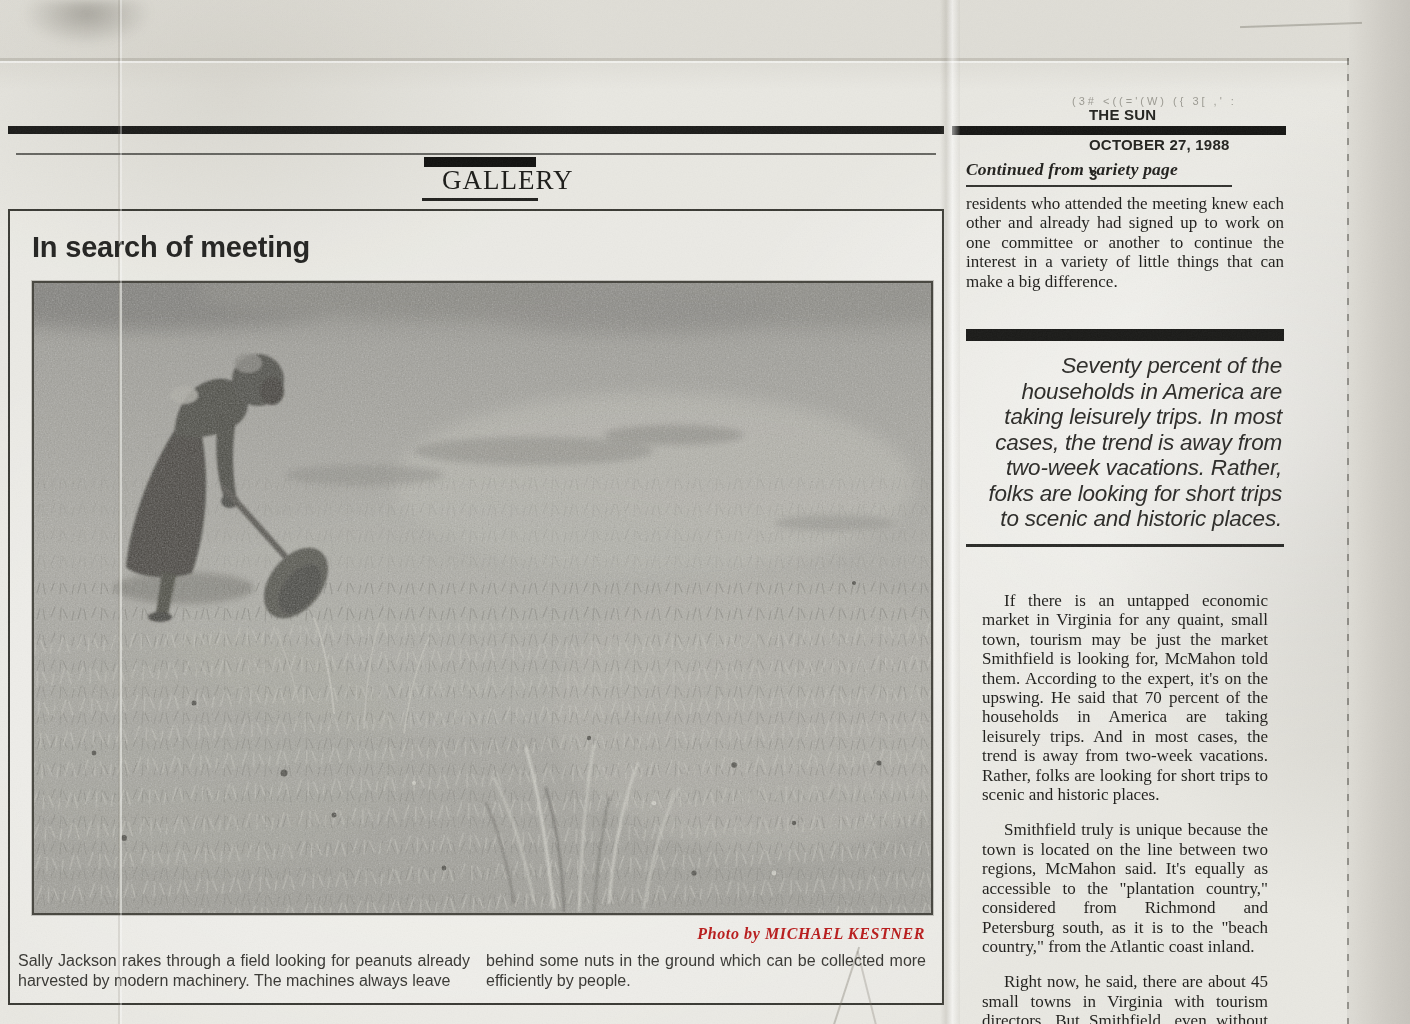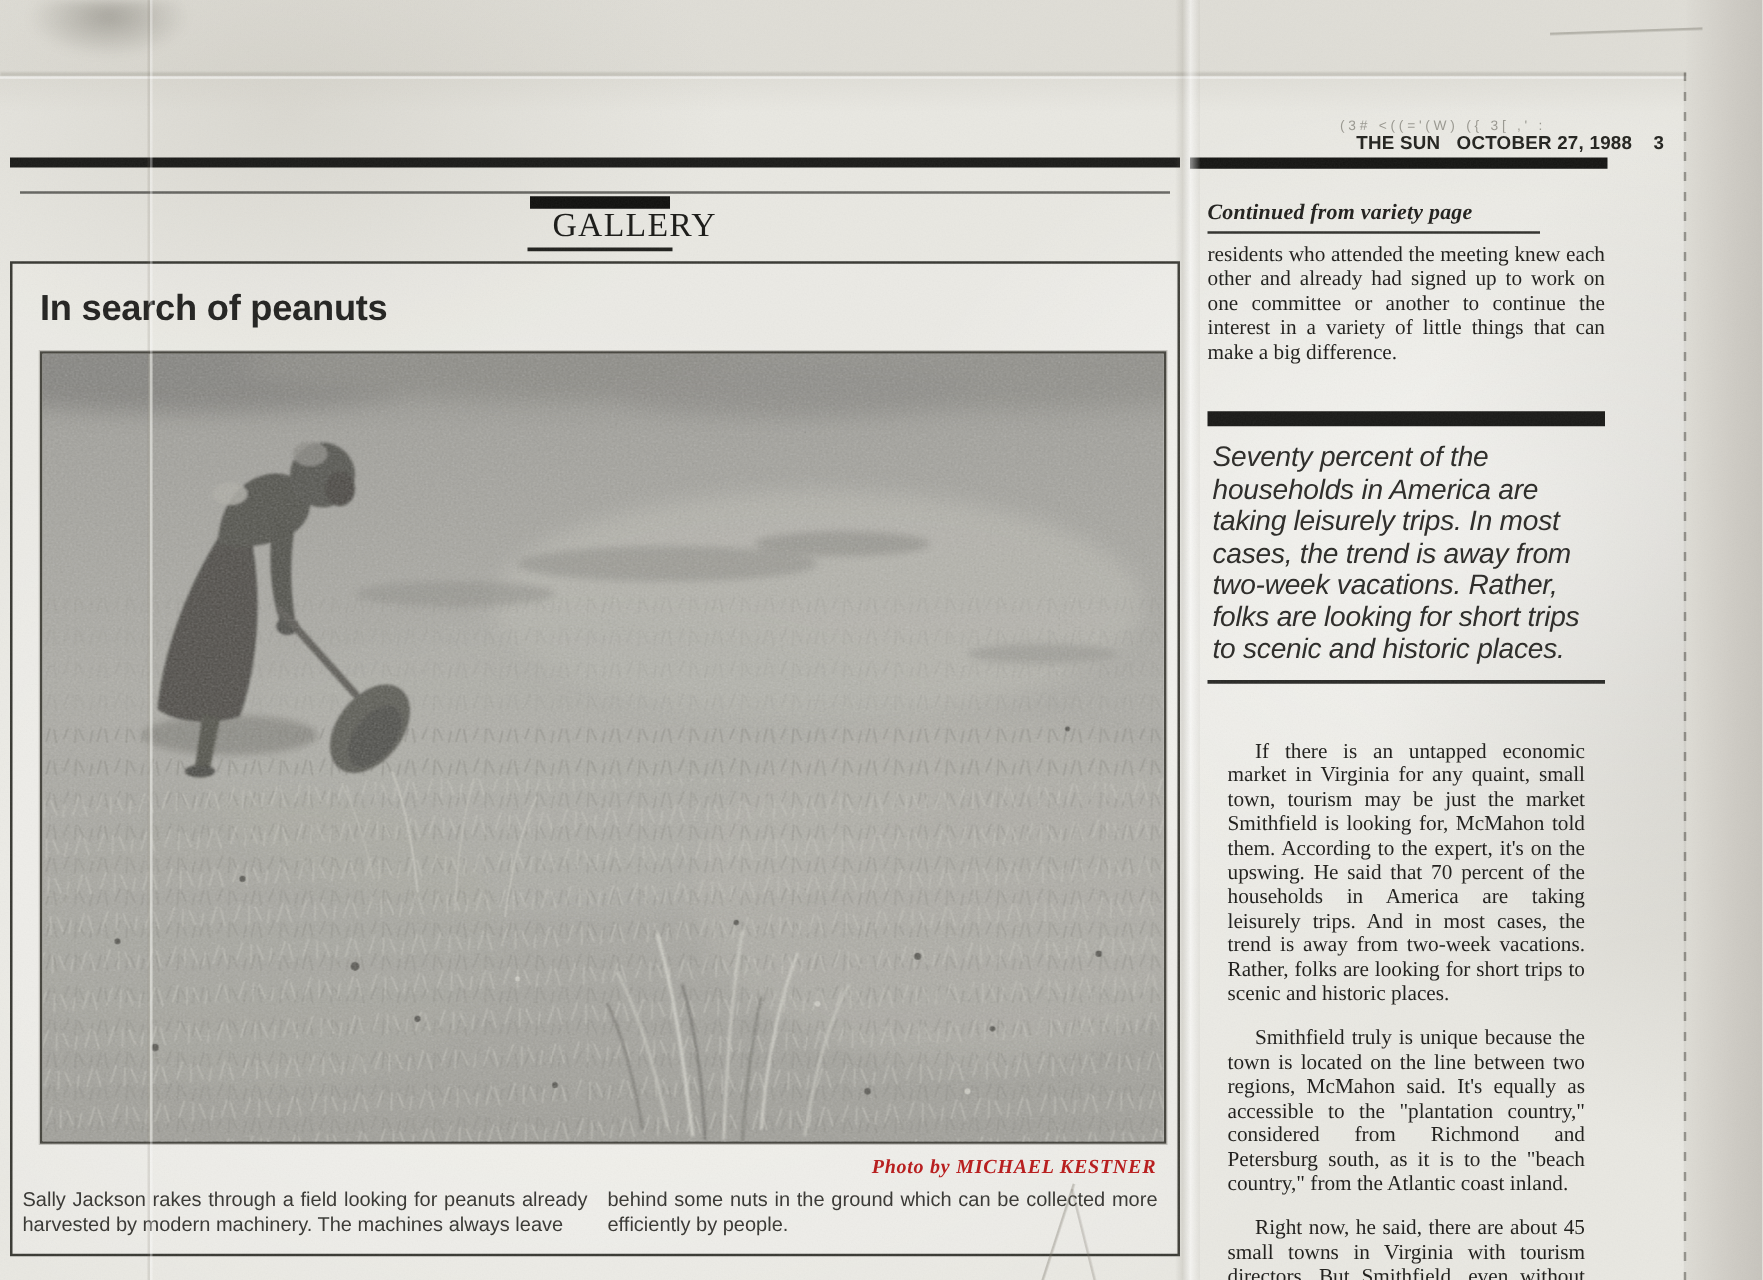--- a/index.html
+++ b/index.html
@@ -14,21 +14,21 @@
   #paper-mottle{
     position:absolute;inset:0;z-index:1;pointer-events:none;
     background:
       radial-gradient(ellipse 500px 300px at 230px 90px, rgba(200,197,188,.45), transparent 70%),
       radial-gradient(ellipse 700px 500px at 1180px 420px, rgba(255,255,255,.5), transparent 70%),
       radial-gradient(ellipse 900px 600px at 480px 700px, rgba(255,255,255,.45), transparent 75%),
       radial-gradient(ellipse 420px 600px at 1395px 512px, rgba(175,172,163,.5), transparent 70%),
       linear-gradient(180deg, rgba(205,202,193,.35) 0 58px, rgba(205,202,193,0) 90px);
   }
   .abs{position:absolute;}
-  .layer{z-index:10;}
+  .layer{z-index:10;text-align:right;}
   .rule{background:#1c1c1a;}
 
   
   #gallery-label-txt{
     font-family:"Liberation Serif", serif;
     font-size:27px;letter-spacing:1px;color:#1b1b18;line-height:1;
   }
   #article-box{
     border:2px solid #3a3a34;
     background:rgba(255,255,255,.12);
@@ -99,21 +99,21 @@
 <div class="abs layer" style="left:16px;top:153px;width:920px;height:2px;background:#3c3c38;opacity:.75;"></div>
 
 <div class="abs layer" style="left:424px;top:157px;width:112px;height:10px;background:#121210;"></div>
 <div class="abs layer" style="left:442px;top:167px;">
   <span id="gallery-label-txt">GALLERY</span>
 </div>
 <div class="abs layer" style="left:422px;top:198px;width:116px;height:3px;background:#22221f;"></div>
 
 <div id="article-box" class="abs layer" style="left:8px;top:209px;width:932px;height:792px;"></div>
 
-<div id="article-headline" class="abs layer" style="left:32px;top:231px;">In search of peanuts</div>
+<div id="article-headline" class="abs layer" style="left:32px;top:231px;">In search of meeting</div>
 
 <div id="field-photo" class="abs layer" style="left:32px;top:281px;width:897px;height:630px;">
 <svg width="897" height="630" viewBox="0 0 897 630" preserveAspectRatio="none">
   <defs>
     <linearGradient id="pg" x1="0" y1="0" x2="0" y2="1">
       <stop offset="0" stop-color="#8f8e88"></stop>
           <stop offset="0.1" stop-color="#a1a09a"></stop>
       <stop offset="0.42" stop-color="#adaca5"></stop>
           <stop offset="0.75" stop-color="#a7a69f"></stop>
       <stop offset="1" stop-color="#9f9e97"></stop>
@@ -241,21 +241,21 @@
   <rect x="85" width="3" height="630" fill="#d2d1c8" opacity=".5"></rect>
 </svg>
 </div>
 
 <div id="photo-credit" class="abs layer" style="left:600px;top:925px;width:325px;">Photo by MICHAEL KESTNER</div>
 
 <div class="abs layer caption-col" style="left:18px;top:951px;width:452px;">Sally Jackson rakes through a field looking for peanuts already harvested by modern machinery. The machines always leave</div>
 <div class="abs layer caption-col" style="left:486px;top:951px;width:440px;">behind some nuts in the ground which can be collected more efficiently by people.</div>
 
 <div id="masthead-ghost" class="abs layer" style="left:1072px;top:95px;">(3#  &lt;((='(W)  ({ 3[  ,'  :</div>
-<div id="masthead-line" class="abs layer" style="left:1085px;top:106px;">
+<div id="masthead-line" class="abs layer" style="left:1085px;top:106px;flex-direction:column;">
   <span>THE SUN</span>
   <span>OCTOBER 27, 1988</span>
   <span style="margin-left:4px;">3</span>
 </div>
 <div class="abs layer" style="left:952px;top:126px;width:334px;height:9px;background:#161614;"></div>
 
 <div id="continued-kicker" class="abs layer" style="left:966px;top:159px;">Continued from variety page</div>
 <div class="abs layer" style="left:966px;top:185px;width:266px;height:2px;background:#33332f;"></div>
 
 <div class="abs layer serif-body" style="left:966px;top:194px;width:318px;">residents who attended the meeting knew each other and already had signed up to work on one committee or another to continue the interest in a variety of little things that can make a big difference.</div>

